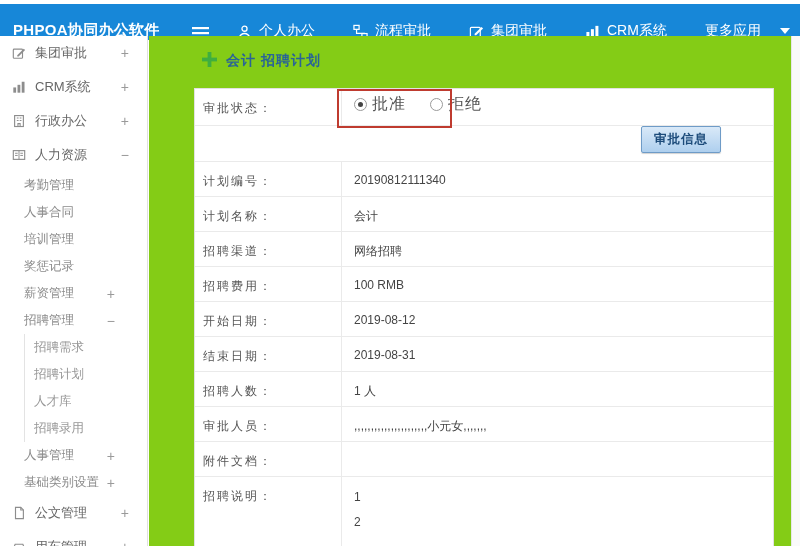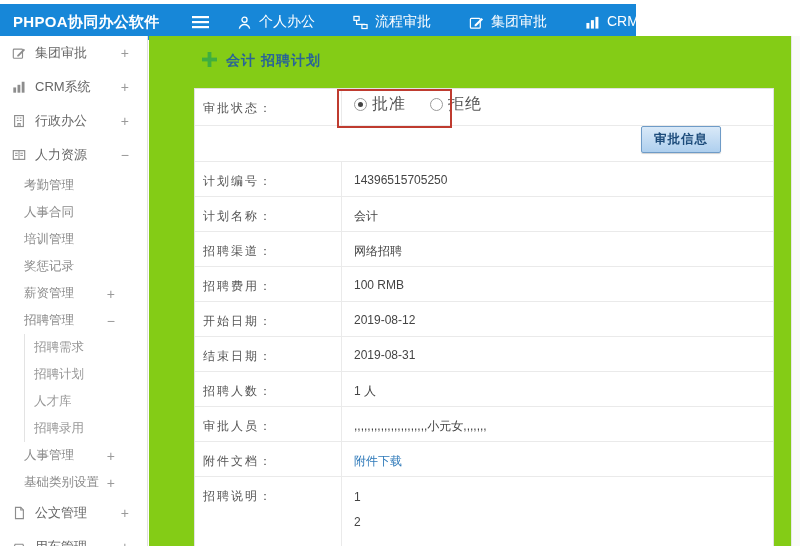--- a/index.html
+++ b/index.html
@@ -3,22 +3,22 @@
 <meta charset="utf-8">
 <style>
   * { margin:0; padding:0; box-sizing:border-box; }
   html,body { width:800px; height:546px; }
   body {
     font-family:"Liberation Sans","DejaVu Sans",sans-serif;
     background:#ffffff; overflow:hidden; position:relative; font-size:13px; color:#555;
   }
   
   .topbar {
-    position:absolute; top:4px; left:0; width:636px; height:36px;
-    background:#1787d8; color:#fff; display:flex; align-items:center;
+    position:absolute; top:4px; left:0; width:800px; height:36px;
+    background:#1787d8; color:#fff; display:flex; align-items:flex-end;
   }
   .logo { flex:0 0 192px; font-size:15px; font-weight:700; padding-left:13px; letter-spacing:.3px; cursor:pointer; white-space:nowrap; }
   .hamburger { margin-right:28px; cursor:pointer; display:flex; align-items:center; }
   .nav { display:flex; align-items:center; gap:38px; font-size:14px; }
   .nav-item { display:flex; align-items:center; gap:7px; cursor:pointer; white-space:nowrap; }
   .nav-item svg { display:block; }
   .caret { margin-left:12px; display:flex; align-items:center; }
   
   .sidebar {
     position:absolute; top:36px; left:0; width:148px; height:510px;
@@ -274,21 +274,21 @@
       </div>
       <div class="annotation"></div>
     </div>
 
     <div class="btnrow">
       <button class="approve-btn">审批信息</button>
     </div>
 
     <div class="trow">
       <div class="tlabel">计划编号：</div>
-      <div class="tvalue">14396515705250</div>
+      <div class="tvalue">20190812111340</div>
     </div>
     <div class="trow">
       <div class="tlabel">计划名称：</div>
       <div class="tvalue">会计</div>
     </div>
     <div class="trow">
       <div class="tlabel">招聘渠道：</div>
       <div class="tvalue">网络招聘</div>
     </div>
     <div class="trow">
@@ -306,23 +306,20 @@
     <div class="trow">
       <div class="tlabel">招聘人数：</div>
       <div class="tvalue">1 人</div>
     </div>
     <div class="trow">
       <div class="tlabel">审批人员：</div>
       <div class="tvalue">,,,,,,,,,,,,,,,,,,,,,,小元女,,,,,,,</div>
     </div>
     <div class="trow">
       <div class="tlabel">附件文档：</div>
-      <div class="tvalue">
-        <a class="link">附件下载</a>
-      </div>
     </div>
     <div class="trow" style="min-height:80px;">
       <div class="tlabel">招聘说明：</div>
       <div class="tvalue multiline">1
 2</div>
     </div>
 
   </div>
 </div>
 

